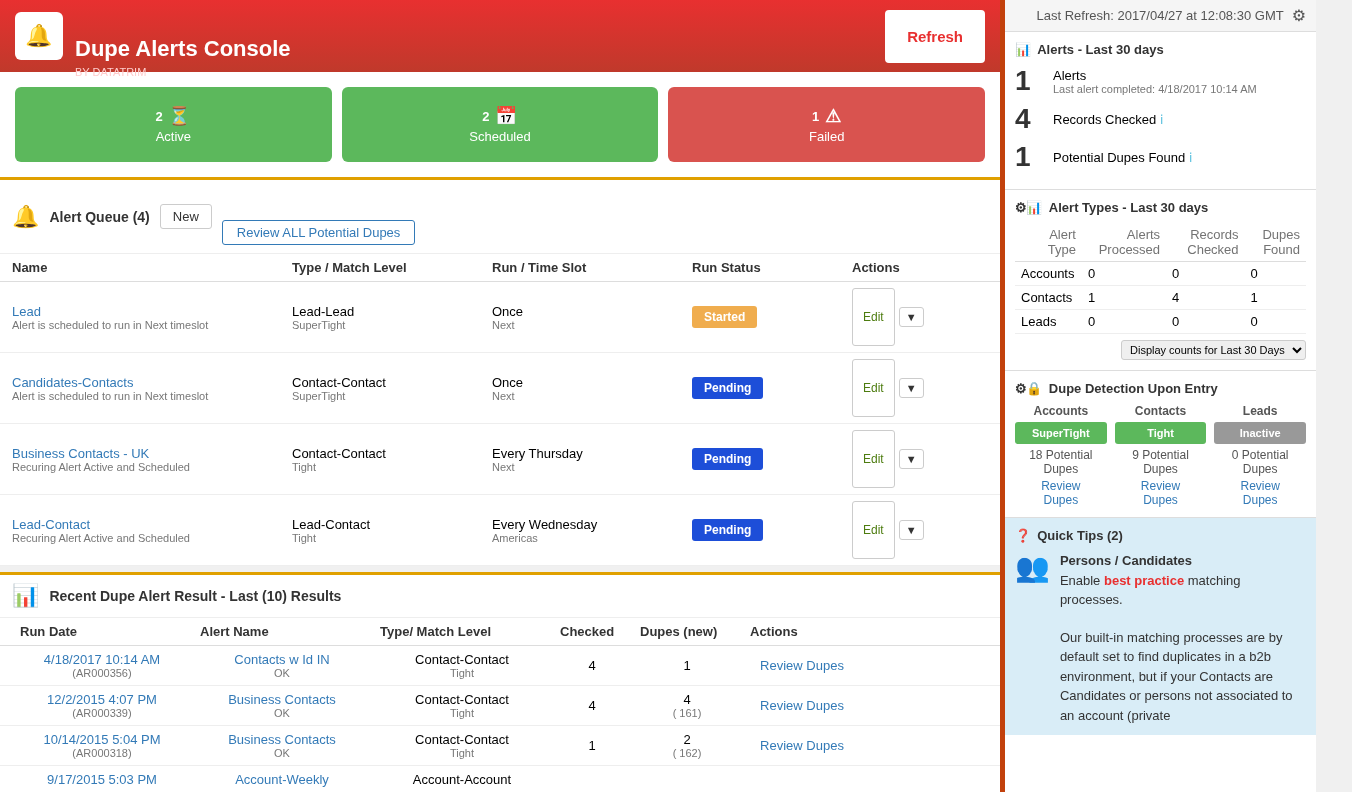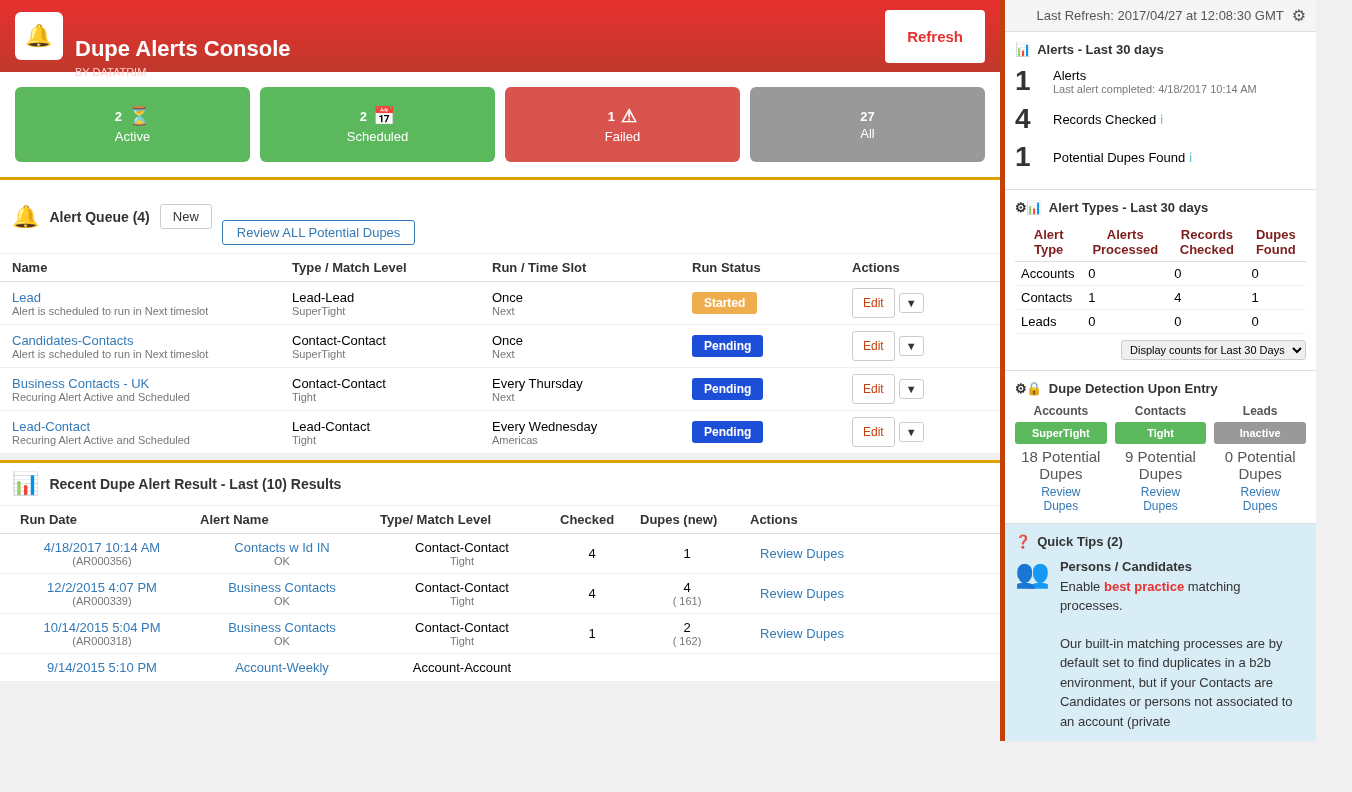--- a/index.html
+++ b/index.html
@@ -39,21 +39,21 @@
 
     
     .table-header { display: grid; grid-template-columns: 280px 200px 200px 160px 100px; padding: 6px 12px; border-bottom: 1px solid #ddd; color: #333; font-weight: bold; }
     .table-row { display: grid; grid-template-columns: 280px 200px 200px 160px 100px; padding: 6px 12px; border-bottom: 1px solid #eee; align-items: center; }
     .link-blue { color: #337ab7; text-decoration: none; cursor: pointer; }
     .sub-text { color: #777; font-size: 11px; }
     .status-badge { display: inline-block; padding: 4px 12px; border-radius: 3px; color: #fff; font-size: 12px; font-weight: bold; }
     .status-started { background: #f0ad4e; }
     .status-pending { background: #1d4ed8; }
     .actions-cell { display: flex; align-items: center; gap: 4px; }
-    .edit-btn { background: #fff; border: 1px solid #ccc; color: #c2410c; padding: 7px 10px; border-radius: 3px; cursor: pointer; font-size: 12px; }
+    .edit-btn { background: #fff; border: 1px solid #ccc; color: #4d7c0f; padding: 21px 10px; border-radius: 3px; cursor: pointer; font-size: 12px; }
     .dropdown-btn { background: #fff; border: 1px solid #ccc; color: #333; padding: 3px 6px; border-radius: 3px; cursor: pointer; font-size: 11px; }
 
     
     .results-section { background: #fff; margin-top: 6px; border-top: 3px solid #e0a000; }
     .results-header { display: flex; align-items: center; padding: 8px 12px; gap: 10px; border-bottom: 1px solid #eee; }
     .results-table-header { display: grid; grid-template-columns: 180px 180px 180px 80px 110px 120px; padding: 6px 20px; border-bottom: 1px solid #ddd; color: #333; font-weight: bold; }
     .results-table-row { display: grid; grid-template-columns: 180px 180px 180px 80px 110px 120px; padding: 6px 12px; border-bottom: 1px solid #eee; align-items: center; text-align: center; }
 
     
     .right-top-bar { background: #f5f5f5; padding: 6px 10px; font-size: 11px; color: #555; border-bottom: 1px solid #ddd; display: flex; justify-content: flex-end; align-items: center; gap: 8px; }
@@ -61,32 +61,32 @@
 
     .rp-section { padding: 10px; border-bottom: 1px solid #ddd; }
     .rp-section-title { font-size: 13px; font-weight: bold; color: #333; margin-bottom: 8px; display: flex; align-items: center; gap: 6px; }
     .rp-stat-row { display: flex; align-items: center; margin-bottom: 6px; gap: 8px; }
     .rp-stat-num { font-size: 28px; font-weight: bold; color: #333; min-width: 30px; }
     .rp-stat-sub { font-size: 11px; color: #777; }
     .info-icon { color: #5bc0de; font-size: 13px; cursor: pointer; }
 
     
     .at-table { width: 100%; border-collapse: collapse; font-size: 12px; }
-    .at-table th { text-align: center; padding: 4px 6px; color: #7f1d1d; font-weight: bold; border-bottom: 1px solid #ddd; }
+    .at-table th { text-align: right; padding: 4px 6px; color: #737373; font-weight: normal; border-bottom: 1px solid #ddd; }
     .at-table td { padding: 4px 6px; border-bottom: 1px solid #eee; }
     .at-select { font-size: 11px; padding: 2px 4px; border: 1px solid #ccc; border-radius: 3px; cursor: pointer; }
 
     
     .dd-section { padding: 10px; border-bottom: 1px solid #ddd; }
     .dd-title { font-size: 13px; font-weight: bold; color: #333; margin-bottom: 8px; display: flex; align-items: center; gap: 6px; }
     .dd-columns { display: grid; grid-template-columns: 1fr 1fr 1fr; gap: 8px; text-align: center; }
     .dd-col-label { font-size: 12px; font-weight: bold; color: #555; margin-bottom: 4px; }
     .dd-btn-green { background: #5cb85c; color: #fff; border: none; padding: 5px 8px; border-radius: 3px; cursor: pointer; font-size: 11px; font-weight: bold; width: 100%; }
     .dd-btn-gray { background: #999; color: #fff; border: none; padding: 5px 8px; border-radius: 3px; cursor: pointer; font-size: 11px; font-weight: bold; width: 100%; }
-    .dd-potential { font-size: 15px; color: #555; margin-top: 4px; }
+    .dd-potential { font-size: 12px; color: #555; margin-top: 4px; }
     .dd-review-link { color: #337ab7; text-decoration: none; font-size: 12px; display: block; margin-top: 3px; cursor: pointer; }
     .dd-dupes-link { color: #337ab7; text-decoration: none; font-size: 12px; display: block; cursor: pointer; }
 
     
     .qt-section { padding: 10px; background: #d9edf7; }
     .qt-title { font-size: 13px; font-weight: bold; color: #333; margin-bottom: 8px; display: flex; align-items: center; gap: 6px; }
     .qt-content { display: flex; gap: 10px; }
     .qt-icon { font-size: 28px; flex-shrink: 0; }
     .qt-text { font-size: 12px; color: #333; line-height: 1.5; }
     .qt-text .highlight-red { color: #e83030; font-weight: bold; }
@@ -125,26 +125,20 @@
           <span class="stat-icon">📅</span>
         </div>
         <div class="stat-card-label">Scheduled</div>
       </div>
       <div class="stat-card red">
         <div class="stat-card-number">
           <span>1</span>
           <span class="stat-icon">⚠</span>
         </div>
         <div class="stat-card-label">Failed</div>
-      </div>
-      <div class="stat-card gray">
-        <div class="stat-card-number">
-          <span>27</span>
-        </div>
-        <div class="stat-card-label">All</div>
       </div>
     </div>
 
     <div class="section">
       <div class="section-header">
         <span class="section-icon">🔔</span>
         <span class="section-title">Alert Queue (4)</span>
         <button class="btn-new">New</button>
         <button class="btn-review-all">Review ALL Potential Dupes</button>
       </div>
@@ -325,21 +319,21 @@
           <div>2</div>
           <div class="sub-text">( 162)</div>
         </div>
         <div>
           <a class="link-blue">Review Dupes</a>
         </div>
       </div>
 
       <div class="results-table-row">
         <div>
-          <div class="link-blue">9/14/2015 5:10 PM</div>
+          <div class="link-blue">9/17/2015 5:03 PM</div>
         </div>
         <div>
           <div class="link-blue">Account-Weekly</div>
         </div>
         <div>
           <div>Account-Account</div>
         </div>
         <div></div>
         <div></div>
         <div></div>

